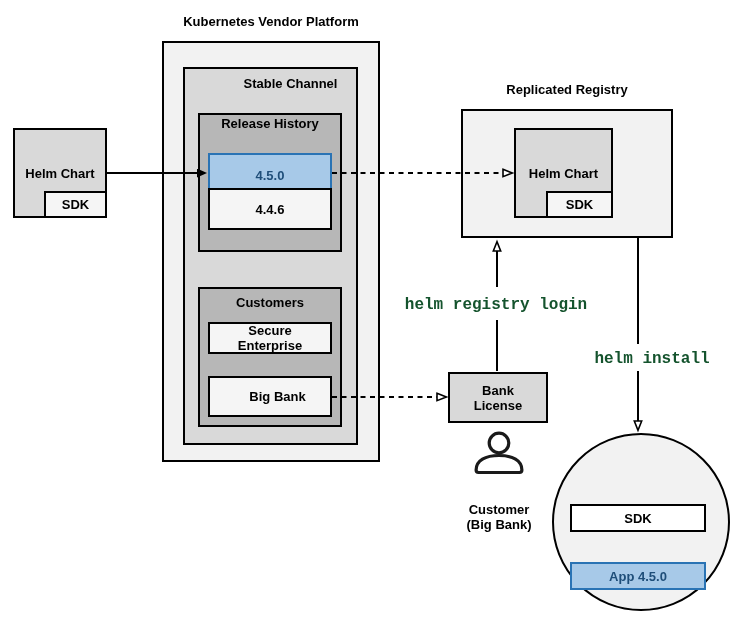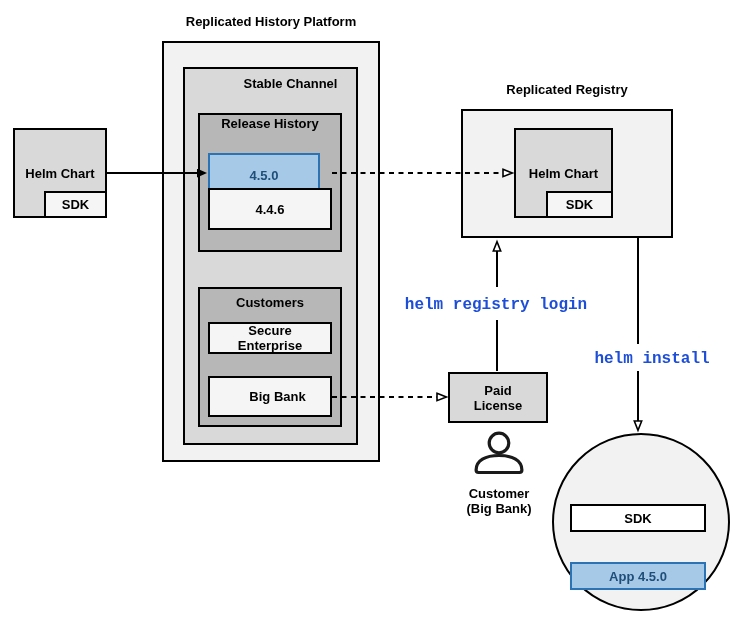--- a/index.html
+++ b/index.html
@@ -20,63 +20,63 @@
     font-weight:bold; font-size:13px; color:#000; line-height:15px;
     white-space:pre-line;
   }
   .vcenter { display:flex; align-items:center; justify-content:center;
     font-weight:bold; font-size:13px; line-height:15px; text-align:center;
     white-space:pre-line; }
   .blue-text { color:#1f4e79; }
   .mono {
     position:absolute; transform:translateX(-50%);
     font-family:"Liberation Mono", monospace; font-weight:bold;
-    font-size:16px; color:#1d4ed8; white-space:nowrap;
+    font-size:16px; color:#14532d; white-space:nowrap;
   }
   #overlay { position:absolute; left:0; top:0; width:747px; height:634px;
     pointer-events:none; }
 </style>
 </head>
 <body>
 
 <div id="canvas">
 
-  <div class="lbl" style="left:152px; top:14px; width:238px;">Replicated History Platform</div>
+  <div class="lbl" style="left:152px; top:14px; width:238px;">Kubernetes Vendor Platform</div>
 
   <div class="box fill-light" style="left:162px; top:41px; width:218px; height:421px;"></div>
 
   <div class="box fill-mid" style="left:183px; top:67px; width:175px; height:378px;"></div>
   <div class="lbl" style="left:183px; top:76px; width:175px;padding-left:40px;">Stable Channel</div>
 
   <div class="box fill-dark" style="left:198px; top:113px; width:144px; height:139px;"></div>
   <div class="lbl" style="left:198px; top:116px; width:144px;">Release History</div>
 
-  <div class="box fill-blue vcenter blue-text" style="left:208px; top:153px; width:112px; height:44px;">4.5.0</div>
+  <div class="box fill-blue vcenter blue-text" style="left:208px; top:153px; width:124px; height:44px;">4.5.0</div>
   <div class="box fill-off vcenter" style="left:208px; top:188px; width:124px; height:42px;">4.4.6</div>
 
   <div class="box fill-dark" style="left:198px; top:287px; width:144px; height:140px;"></div>
   <div class="lbl" style="left:198px; top:295px; width:144px;">Customers</div>
 
   <div class="box fill-off vcenter" style="left:208px; top:322px; width:124px; height:32px;">Secure
 Enterprise</div>
   <div class="box fill-off vcenter" style="left:208px; top:376px; width:124px; height:41px;padding-left:15px;">Big Bank</div>
 
   <div class="box fill-mid" style="left:13px; top:128px; width:94px; height:90px;"></div>
   <div class="lbl" style="left:13px; top:166px; width:94px;">Helm Chart</div>
   <div class="box fill-off vcenter" style="left:44px; top:191px; width:63px; height:27px;">SDK</div>
 
   <div class="lbl" style="left:461px; top:82px; width:212px;text-align:center;">Replicated Registry</div>
   <div class="box fill-light" style="left:461px; top:109px; width:212px; height:129px;"></div>
   <div class="box fill-mid" style="left:514px; top:128px; width:99px; height:90px;"></div>
   <div class="lbl" style="left:514px; top:166px; width:99px;">Helm Chart</div>
   <div class="box fill-off vcenter" style="left:546px; top:191px; width:67px; height:27px;">SDK</div>
 
-  <div class="box fill-mid vcenter" style="left:448px; top:372px; width:100px; height:51px;">Paid
+  <div class="box fill-mid vcenter" style="left:448px; top:372px; width:100px; height:51px;">Bank
 License</div>
-  <div class="lbl" style="left:444px; top:486px; width:110px;">Customer
+  <div class="lbl" style="left:444px; top:502px; width:110px;">Customer
 (Big Bank)</div>
 
   <div class="box fill-light circle" style="left:552px; top:433px; width:178px; height:178px;"></div>
   <div class="box fill-white vcenter" style="left:570px; top:504px; width:136px; height:28px;">SDK</div>
   <div class="box fill-blue vcenter blue-text" style="left:570px; top:538px; width:136px; height:28px;margin-top:24px;">App 4.5.0</div>
 
   <div class="mono" style="left:496px; top:296px;">helm registry login</div>
   <div class="mono" style="left:652px; top:350px;">helm install</div>
 
   <svg id="overlay" viewBox="0 0 747 634" xmlns="http://www.w3.org/2000/svg">

